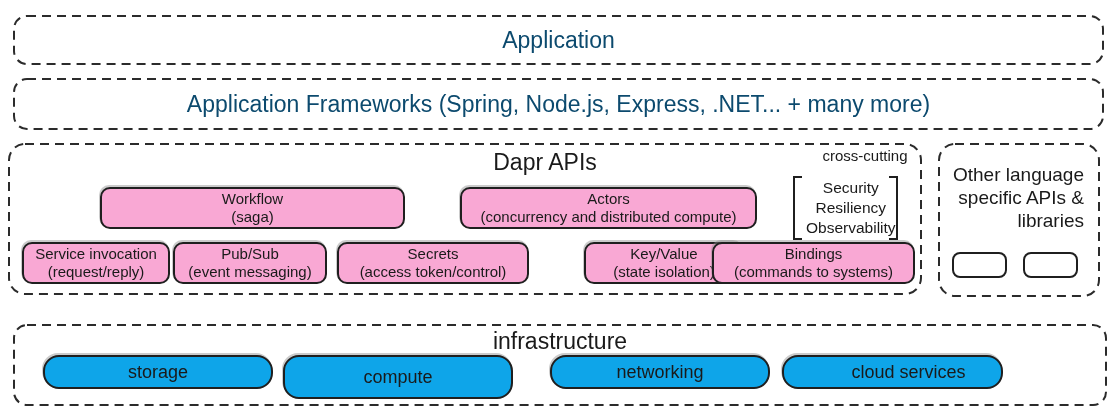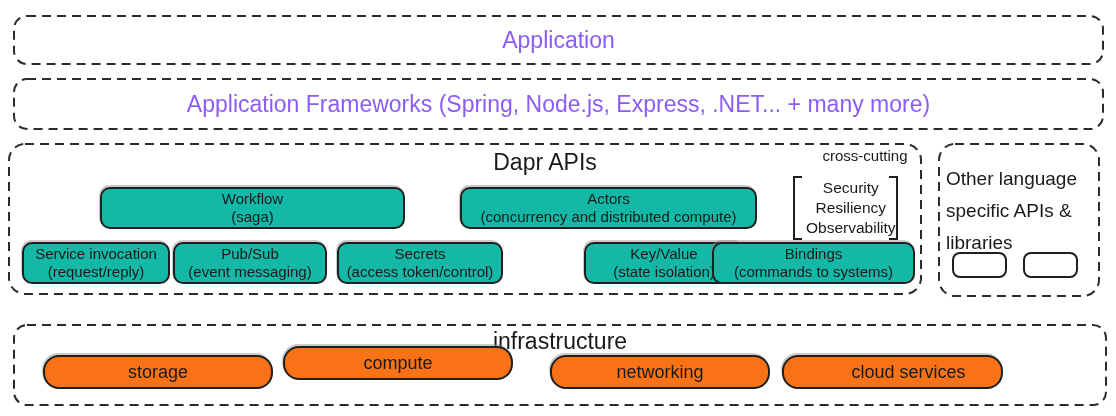--- a/index.html
+++ b/index.html
@@ -10,40 +10,40 @@
     font-family:"Liberation Sans", sans-serif;
     color:#1a1a1a;
     overflow:hidden;
   }
   .dashed-layer{position:absolute;box-sizing:border-box;}
   .dashed-layer > svg.border{position:absolute;left:0;top:0;pointer-events:none;}
   .layer-title{
     position:relative;
     text-align:center;
     font-size:23px;
-    color:#8b5cf6;
+    color:#0c4a6e;
     white-space:nowrap;
   }
   .center-flex{display:flex;align-items:center;justify-content:center;height:100%;}
   .node{
     position:absolute;
     box-sizing:border-box;
     border:2px solid #1f1f1f;
     border-radius:10px;
-    background:#14b8a6;
+    background:#f9a8d4;
     box-shadow:-1px -2px 0 rgba(140,140,140,0.45);
     display:flex;flex-direction:column;align-items:center;justify-content:center;
     text-align:center;
     font-size:15px;line-height:1.22;
     white-space:nowrap;
   }
   .node .sub{font-size:15px;}
   .infra-node{
     position:absolute;box-sizing:border-box;
-    border:2px solid #1f1f1f;border-radius:16px;background:#f97316;
+    border:2px solid #1f1f1f;border-radius:16px;background:#0ea5e9;
     box-shadow:-1px -2px 0 rgba(140,140,140,0.45);
     display:flex;align-items:center;justify-content:center;
     font-size:18px;white-space:nowrap;
   }
   .mini-box{
     position:absolute;box-sizing:border-box;
     width:55px;height:26px;
     border:2px solid #1f1f1f;border-radius:8px;background:#fff;
   }
   
@@ -65,21 +65,21 @@
   }
   .bracket::before{left:0;border-right:none;}
   .bracket::after{right:0;border-left:none;}
   .bracket-items{
     position:absolute;left:13px;top:2px;
     font-size:15.5px;line-height:20px;text-align:center;white-space:nowrap;
   }
   
   .other-label{
     position:absolute;top:20px;left:8px;right:16px;
-    text-align:left;font-size:19px;line-height:32px;
+    text-align:right;font-size:19px;line-height:23px;
   }
   .infra-title{
     position:absolute;top:4px;left:0;right:0;
     text-align:center;font-size:23px;
   }
 </style>
 </head>
 <body>
 
 <div class="canvas">
@@ -129,21 +129,21 @@
     </div>
 
     <div class="node" style="left:14px;top:99px;width:148px;height:42px;">
       <span>Service invocation</span>
       <span class="sub">(request/reply)</span>
     </div>
     <div class="node" style="left:165px;top:99px;width:154px;height:42px;">
       <span>Pub/Sub</span>
       <span class="sub">(event messaging)</span>
     </div>
-    <div class="node" style="left:329px;top:99px;width:166px;height:42px;">
+    <div class="node" style="left:329px;top:99px;width:192px;height:42px;">
       <span>Secrets</span>
       <span class="sub">(access token/control)</span>
     </div>
     <div class="node" style="left:532px;top:99px;width:160px;height:42px;margin-left:44px;">
       <span>Key/Value</span>
       <span class="sub">(state isolation)</span>
     </div>
     <div class="node" style="left:704px;top:99px;width:203px;height:42px;">
       <span>Bindings</span>
       <span class="sub">(commands to systems)</span>
@@ -160,21 +160,21 @@
   </div>
 
   <div class="dashed-layer" style="left:13px;top:324px;width:1094px;height:82px;">
     <svg class="border" width="1094" height="82">
       <rect x="1" y="1" width="1092" height="80" rx="13" fill="none" stroke="#2b2b2b" stroke-width="2" stroke-dasharray="9 6"></rect>
     </svg>
     <div class="infra-title">infrastructure</div>
     <div class="infra-node" style="left:30px;top:31px;width:230px;height:34px;">
       <span>storage</span>
     </div>
-    <div class="infra-node" style="left:270px;top:22px;width:230px;height:34px;">
+    <div class="infra-node" style="left:270px;top:31px;width:230px;height:44px;">
       <span>compute</span>
     </div>
     <div class="infra-node" style="left:537px;top:31px;width:220px;height:34px;">
       <span>networking</span>
     </div>
     <div class="infra-node" style="left:769px;top:31px;width:221px;height:34px;padding-left:32px;">
       <span>cloud services</span>
     </div>
   </div>
 

